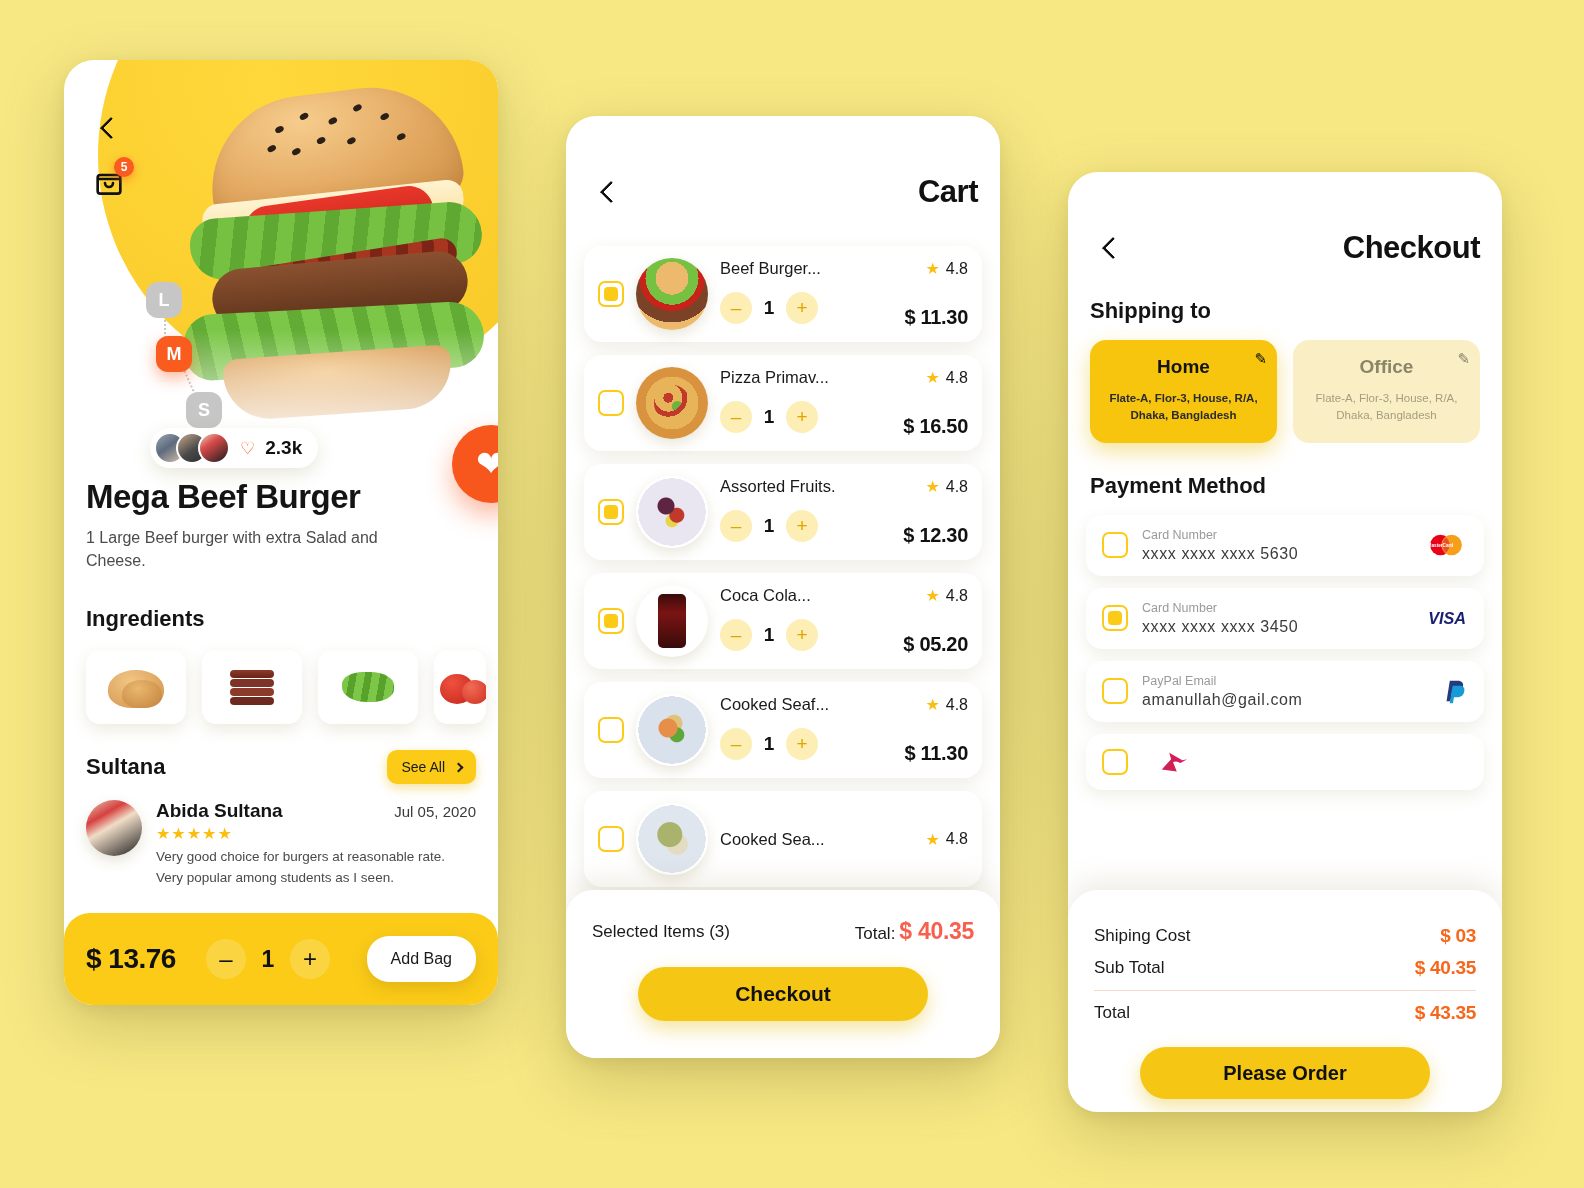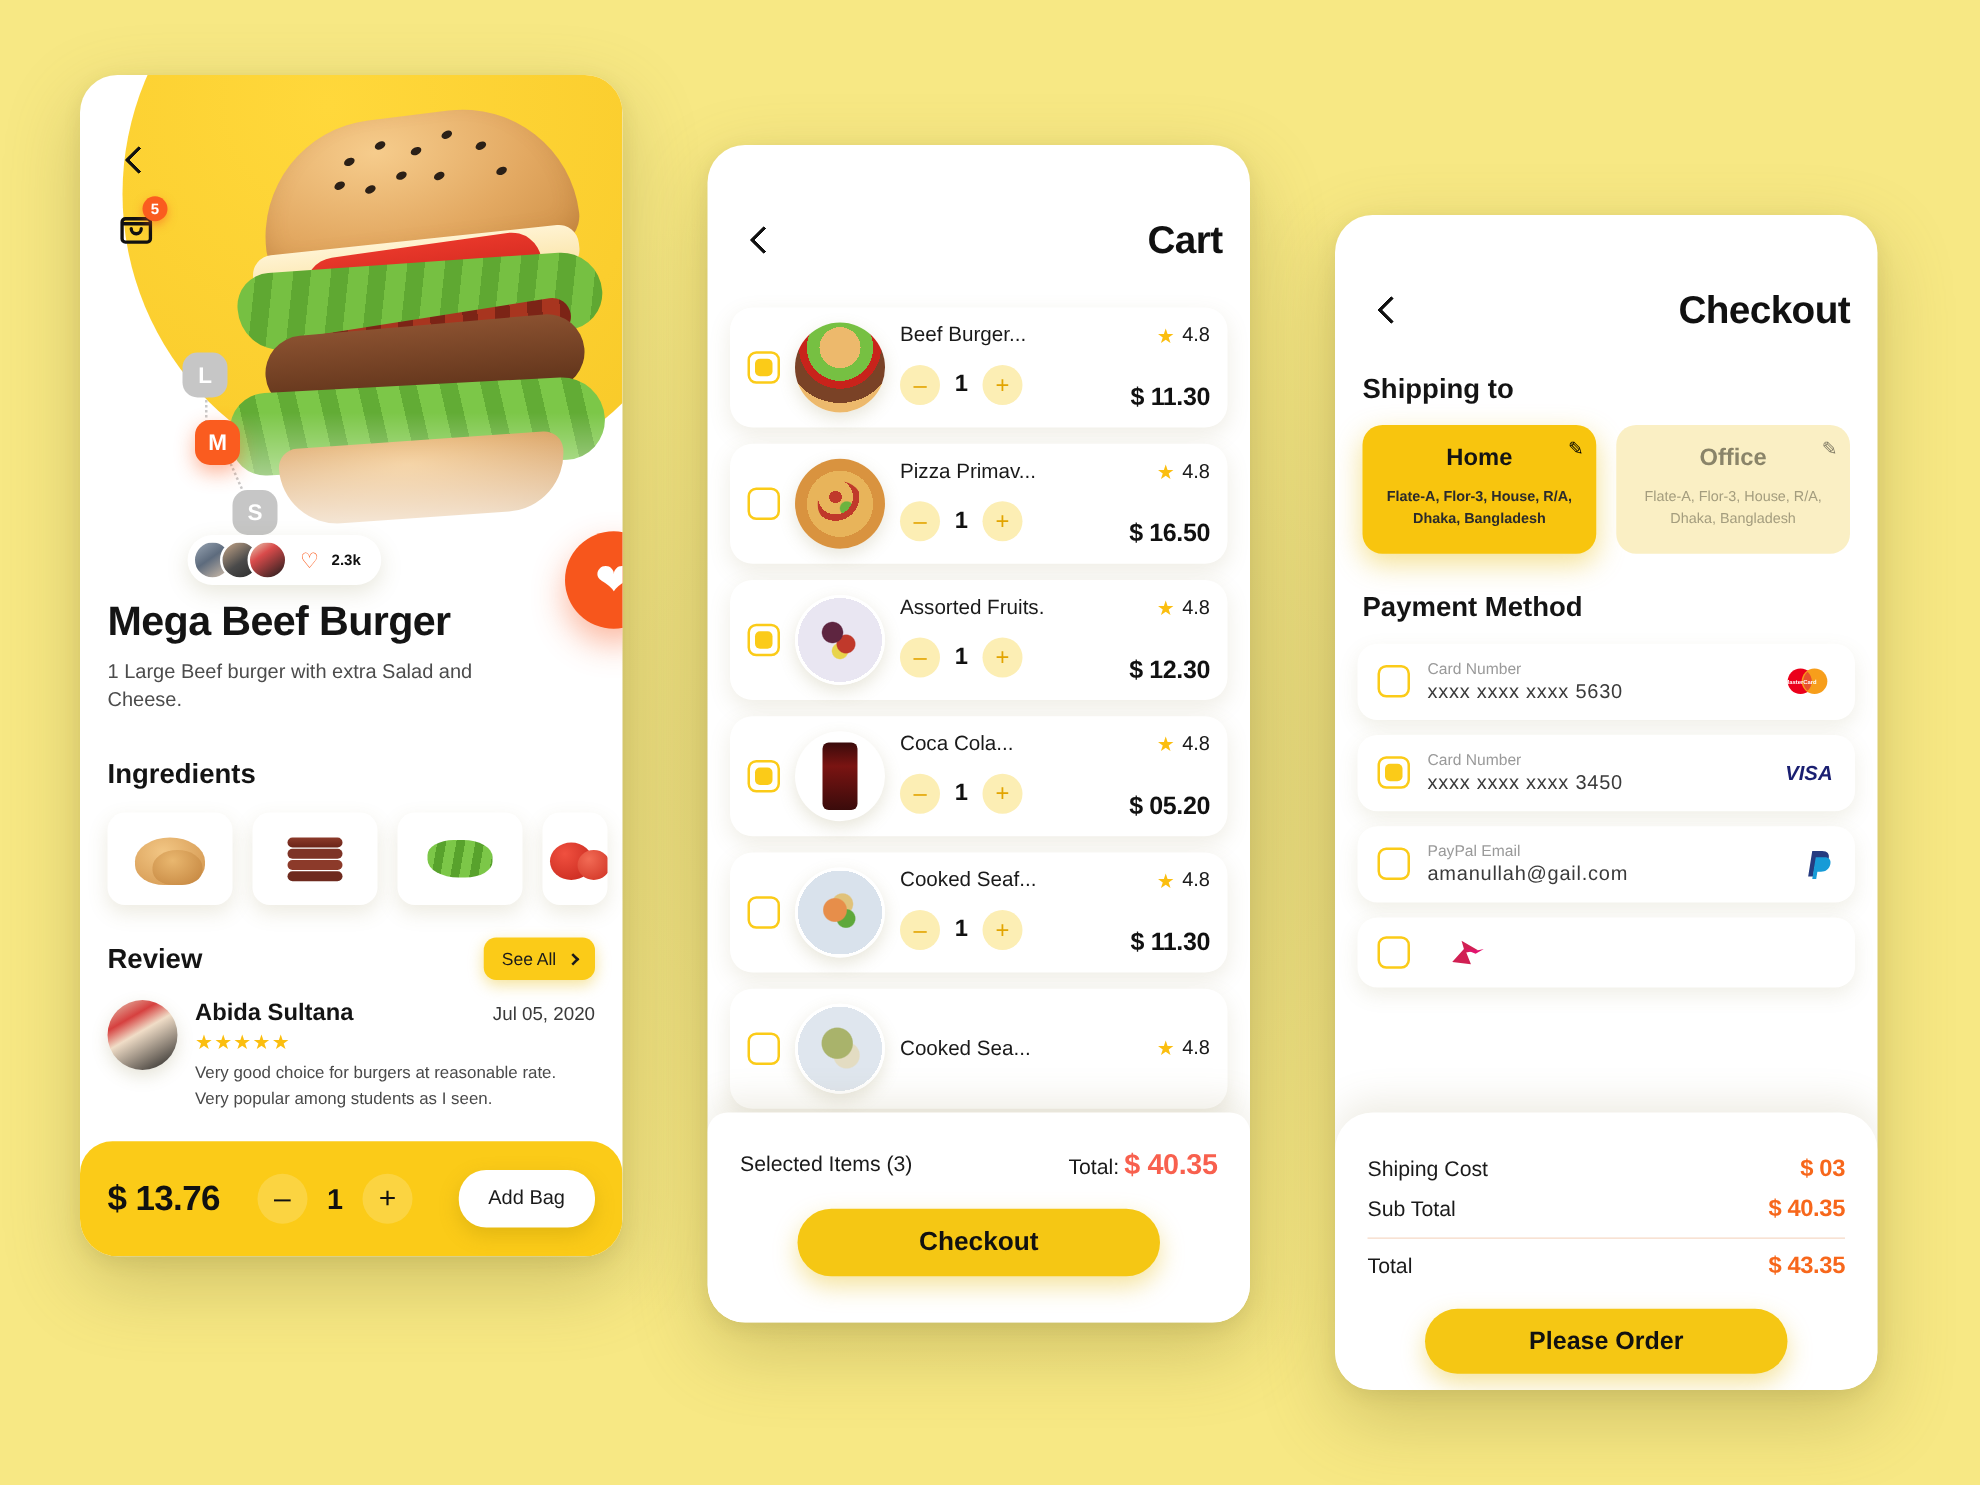--- a/index.html
+++ b/index.html
@@ -125,21 +125,21 @@
   .avatars { display:flex; }
   .av {
     width:32px; height:32px; border-radius:50%; border:2px solid #fff; margin-left:-10px;
     background-size:cover;
   }
   .av:first-child { margin-left:0; }
   .av1 { background:linear-gradient(145deg,#9aa6b4 0%,#5d6b7d 45%,#d8c3ad 100%); }
   .av2 { background:linear-gradient(145deg,#c9a98b 0%,#4a4a4a 55%,#2b2b2b 100%); }
   .av3 { background:linear-gradient(145deg,#e8d3b9 0%,#d94b4b 35%,#1b1b1b 100%); }
   .heart-outline { color:#FA5C1F; font-size:17px; line-height:1; }
-  .likes-count { font-size:12px; font-weight:700; color:#111; }
+  .likes-count { font-size:19px; font-weight:700; color:#111; }
 
   #fav-btn {
     position:absolute; left:388px; top:365px; width:78px; height:78px; border-radius:50%;
     background:#F7561C; display:flex; align-items:center; justify-content:center;
     box-shadow:0 12px 26px rgba(247,86,28,.42); cursor:pointer;
   }
   #fav-btn span { color:#fff; font-size:36px; line-height:1; }
 
   .p-body { position:absolute; left:0; top:418px; width:434px; padding:0 22px; }
   .p-title { font-size:33px; font-weight:700; color:#141414; letter-spacing:-.5px; }
@@ -251,21 +251,21 @@
   .step {
     width:32px;height:32px;border-radius:50%;background:#FCEEB4;border:none;cursor:pointer;
     color:#E2A400; font-size:19px; font-family:inherit; line-height:1;
     display:flex;align-items:center;justify-content:center;
   }
   .step-val { font-size:19px; font-weight:600; color:#111; width:34px; text-align:center; }
   .ci-price { margin-left:auto; font-size:20px; font-weight:700; color:#111; letter-spacing:-.3px;margin-top:20px; }
 
   #cart-footer {
     position:absolute; left:0; bottom:0; width:434px; height:168px;
-    background:#fff; border-radius:16px;
+    background:#fff; border-radius:27px;
     box-shadow:0 -10px 28px rgba(140,130,70,.14);
     padding:28px 26px 0 26px;
   }
   .cf-row { display:flex; align-items:center; }
   .cf-sel { font-size:17px; color:#1a1a1a; }
   .cf-total { margin-left:auto; font-size:17px; color:#1a1a1a; }
   .cf-total b { color:#F8604E; font-size:23px; font-weight:600; margin-left:4px; letter-spacing:-.3px; }
   #checkout-btn {
     display:block; width:290px; margin:22px auto 0 auto; height:54px;
     background:#F5C714; border:none; border-radius:27px;
@@ -405,21 +405,21 @@
           </div>
       </div>
       <div class="ing-card clip">
         <div class="ing-art">
             <div class="ia-tom"></div>
           </div>
       </div>
     </div>
 
     <div class="rev-head">
-      <div class="sec-title">Review</div>
+      <div class="sec-title">Sultana</div>
       <button id="see-all-btn">
         <span>See All</span>
         <span class="mini-chev"></span>
       </button>
     </div>
 
     <div class="review">
       <div class="rev-av"></div>
       <div style="flex:1">
         <div class="rev-top">

